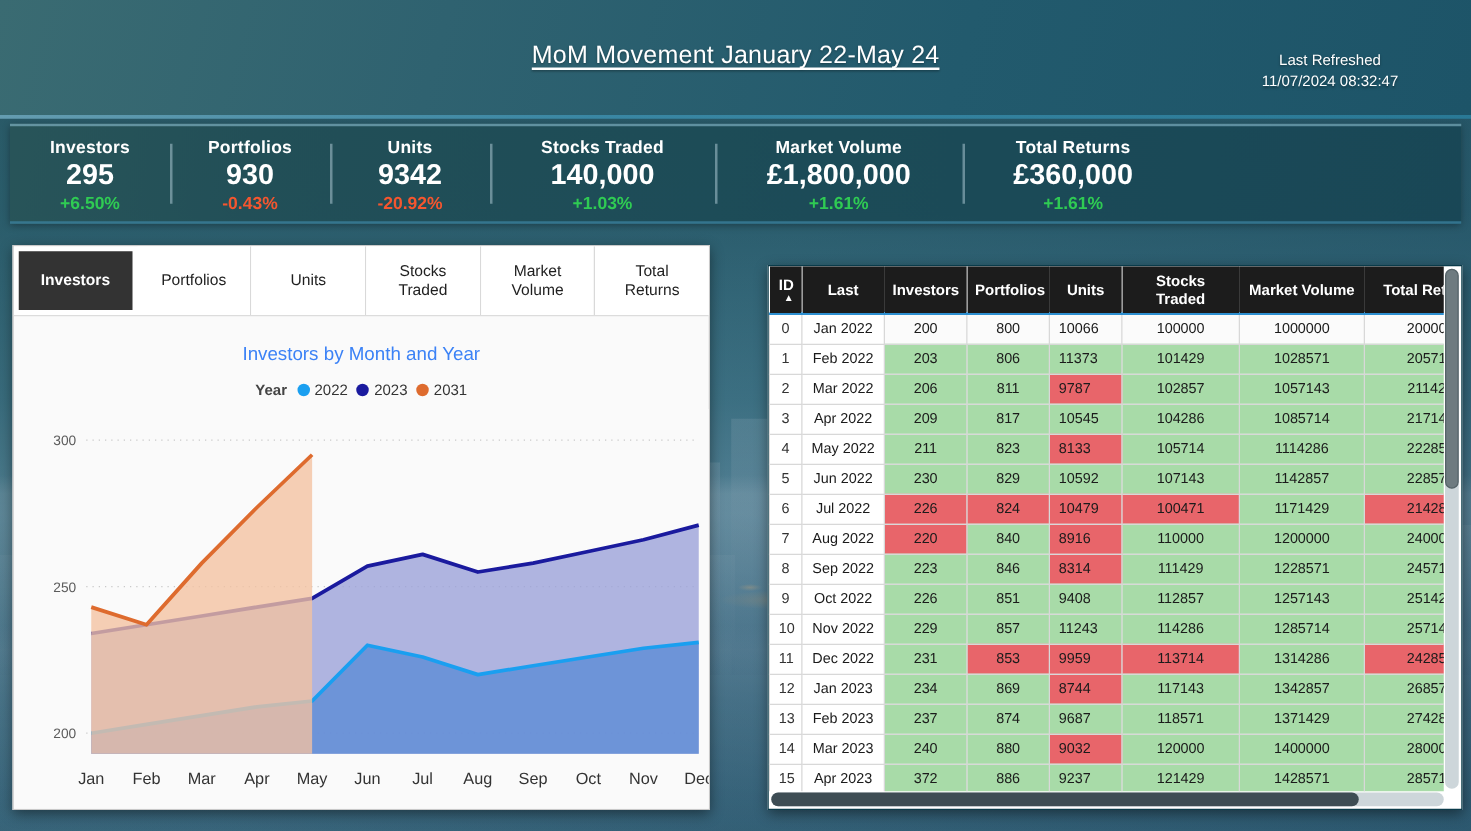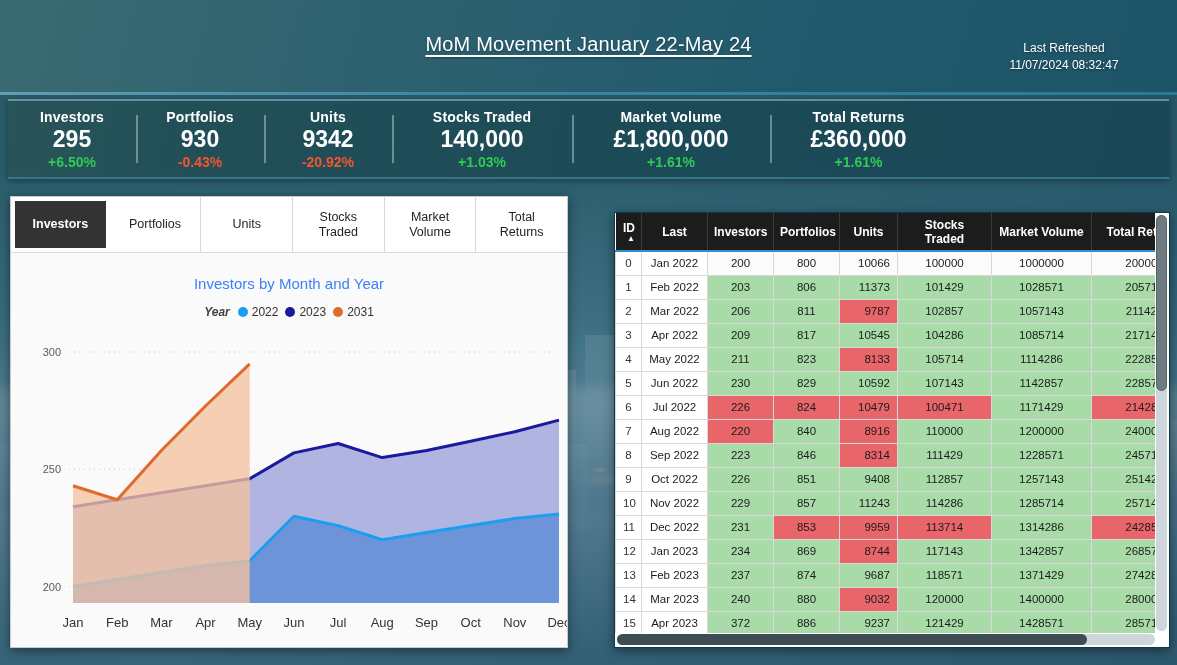--- a/index.html
+++ b/index.html
@@ -116,21 +116,21 @@
     display:flex; align-items:center; justify-content:center; text-align:center;
     font-size: 12.5px; color:#1f1f1f; line-height:15px;
     border-right: 1px solid #d9d9d9;
     background:#ffffff; cursor: pointer; padding: 0 4px;
   }
   .tab:last-child { border-right: none; text-align: center; }
   .tab.active { background:#333333; color:#ffffff; font-weight:600; margin:4px; border-right:none; }
 
   #chart-title { margin-top: 22px; text-align:center; font-size: 15px; color:#3b82f6; }
   #legend { margin-top: 13px; display:flex; align-items:center; justify-content:center; gap: 7px; font-size:12px; color:#333; }
-  #legend .lg-title { font-weight:bold; color:#444; margin-right:1px;font-style:italic; }
+  #legend .lg-title { font-weight:bold; color:#444; margin-right:1px; }
   .lg-item { display:flex; align-items:center; gap:4px; }
   .lg-dot { width:10px; height:10px; border-radius:50%; display:inline-block; }
 
   #plot-wrap { position:absolute; left:0; top:130px; width:558px; height:322px; }
   #plot-svg { position:absolute; left:0; top:0; }
   .ytick { font-size: 11px; fill:#5b5b5b; font-family:"Liberation Sans", sans-serif; }
   .xtick { font-size: 13px; fill:#333333; font-family:"Liberation Sans", sans-serif; }
 
   
   #table-card {
@@ -145,21 +145,21 @@
   thead th {
     background:#1c1c1c; color:#ffffff; font-size: 12px; font-weight:bold;
     height: 38px; padding: 0 6px; text-align:center; border-right:1px solid #3a3a3a;
     position: relative;
   }
   thead th:last-child { border-right:none; }
   thead tr { border-bottom: 2px solid #2d8fd0; }
   tbody td { height: 24px; padding: 0 7px; border: 1px solid #d8d8d8; white-space:nowrap; }
   td.c-id { text-align:center; background:#ffffff !important; color:#333; }
   td.c-date { text-align:center; background:#ffffff !important; }
-  td.num { text-align:right; }
+  td.num { text-align:left; }
   td.ctr { text-align:center; }
   .g { background:#a8dba8; }
   .r { background:#e8656a;margin-left:40px; }
   .n { background:#fbfbfb; }
   .sort-caret { display:block; font-size:8px; line-height:6px; margin-top:1px; }
 
   
   #v-scroll {
     position:absolute; right:2px; top:2px; width:11px; bottom:16px;
     background:#cdd6da; border-radius:6px;

